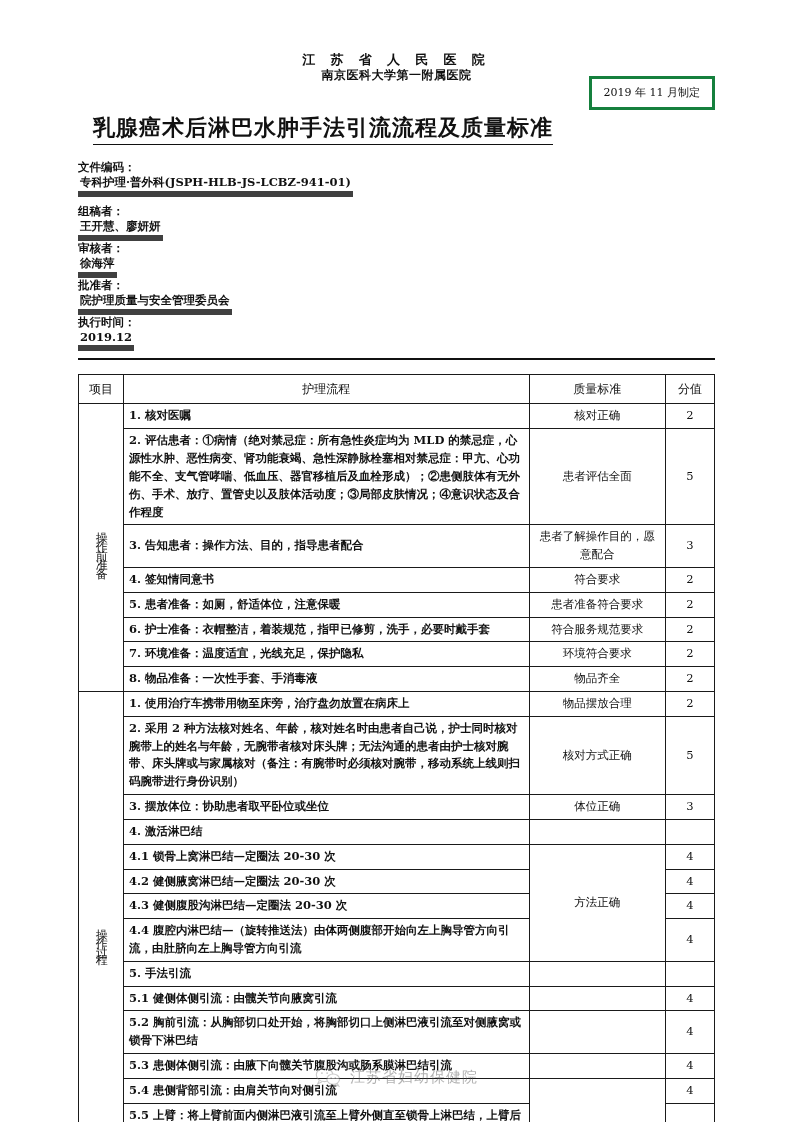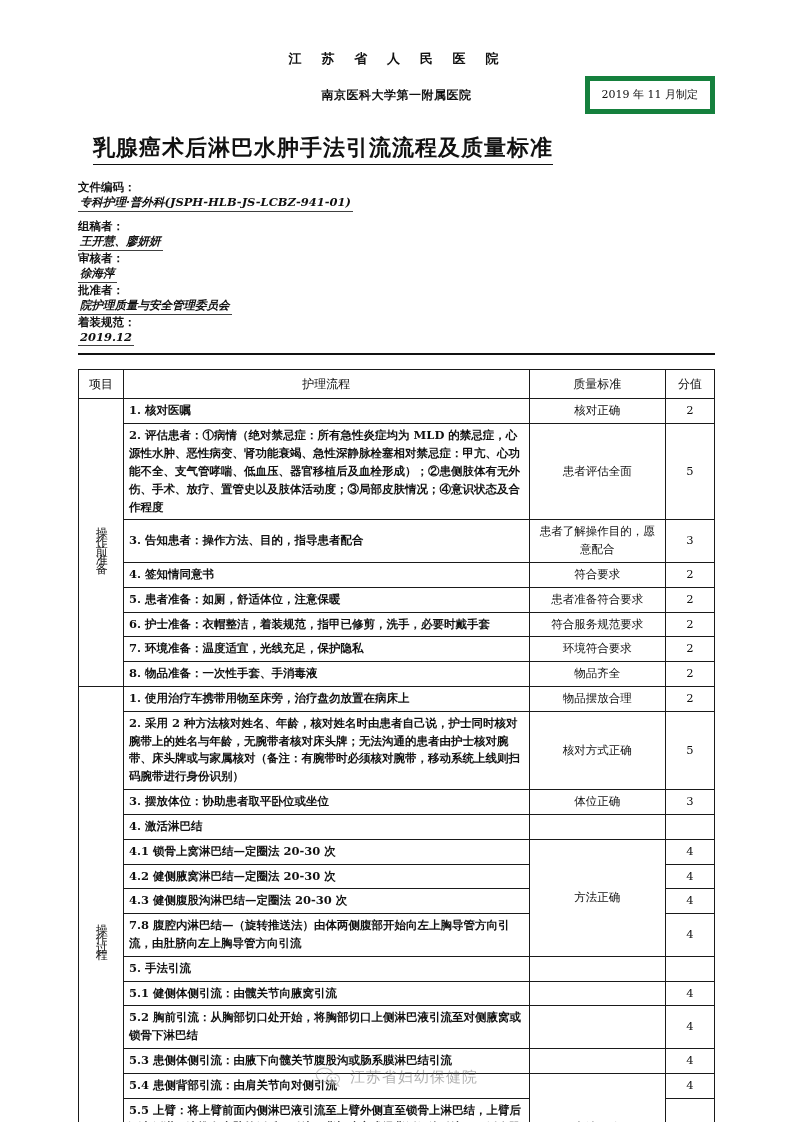--- a/index.html
+++ b/index.html
@@ -25,35 +25,35 @@
   
   .hospital-block {
     text-align: center;
     padding-top: 52px;
     line-height: 1.25;
   }
   .hospital-line1 {
     font-size: 13px;
     font-weight: bold;
     letter-spacing: 6px;
-    font-family: Liberation Mono, monospace;
+    font-family: Liberation Serif, serif;
   }
   .hospital-line2 {
     font-size: 12px;
     font-weight: bold;
     letter-spacing: 0.5px;
     font-family: "DejaVu Sans", "Liberation Sans", sans-serif;
-    margin-top: 20px;
+    margin-top: 0;
   }
 
   .date-box {
     position: absolute;
     right: 78px;
     top: 76px;
-    border: 5px solid #15803d;
+    border: 3px solid #15803d;
     padding: 6px 12px 7px 12px;
     font-size: 11px;
     font-family: "DejaVu Serif", "Liberation Serif", serif;
     white-space: nowrap;
     background: #fff;
   }
 
   .doc-title {
     margin: 16px 0 0 78px;
     font-size: 22px;
@@ -74,23 +74,22 @@
   .meta-row {
     display: flex;
     align-items: baseline;
     margin-bottom: 7px;
     white-space: nowrap;
     flex-direction: column;
   }
   .meta-label { font-weight: bold; }
   .meta-value {
     font-weight: bold;
-    border-bottom: 1px solid #404040;
+    border-bottom: 6px solid #404040;
     padding: 0 2px 1px 2px;
-    font-style: italic;
   }
   .meta-gap { width: 26px; display: inline-block; }
 
   .meta-rule {
     margin: 3px 0 0 78px;
     width: 637px;
     border-top: 2.5px solid #111;
   }
 
   
@@ -186,21 +185,21 @@
     <div class="meta-row">
       <span class="meta-label">组稿者：</span>
       <span class="meta-value">王开慧、廖妍妍</span>
       <span class="meta-gap"></span>
       <span class="meta-label">审核者：</span>
       <span class="meta-value">徐海萍</span>
       <span class="meta-gap"></span>
       <span class="meta-label">批准者：</span>
       <span class="meta-value">院护理质量与安全管理委员会</span>
       <span class="meta-gap"></span>
-      <span class="meta-label">着装规范：</span>
+      <span class="meta-label">执行时间：</span>
       <span class="meta-value">2019.12</span>
     </div>
   </div>
   <div class="meta-rule"></div>
 
   <table class="flow">
     <colgroup>
       <col class="col-item">
         <col class="col-proc">
         <col class="col-std">
@@ -284,21 +283,21 @@
         </tr>
         <tr>
           <td class="proc-cell">4.2 健侧腋窝淋巴结—定圈法 20-30 次</td>
           <td class="score-cell">4</td>
         </tr>
         <tr>
           <td class="proc-cell">4.3 健侧腹股沟淋巴结—定圈法 20-30 次</td>
           <td class="score-cell">4</td>
         </tr>
         <tr>
-          <td class="proc-cell">7.8 腹腔内淋巴结—（旋转推送法）由体两侧腹部开始向左上胸导管方向引流，由肚脐向左上胸导管方向引流</td>
+          <td class="proc-cell">4.4 腹腔内淋巴结—（旋转推送法）由体两侧腹部开始向左上胸导管方向引流，由肚脐向左上胸导管方向引流</td>
           <td class="score-cell">4</td>
         </tr>
         <tr>
           <td class="proc-cell">5. 手法引流</td>
           <td class="std-cell"></td>
           <td class="score-cell"></td>
         </tr>
         <tr>
           <td class="proc-cell">5.1 健侧体侧引流：由髋关节向腋窝引流</td>
           <td class="std-cell"></td>

